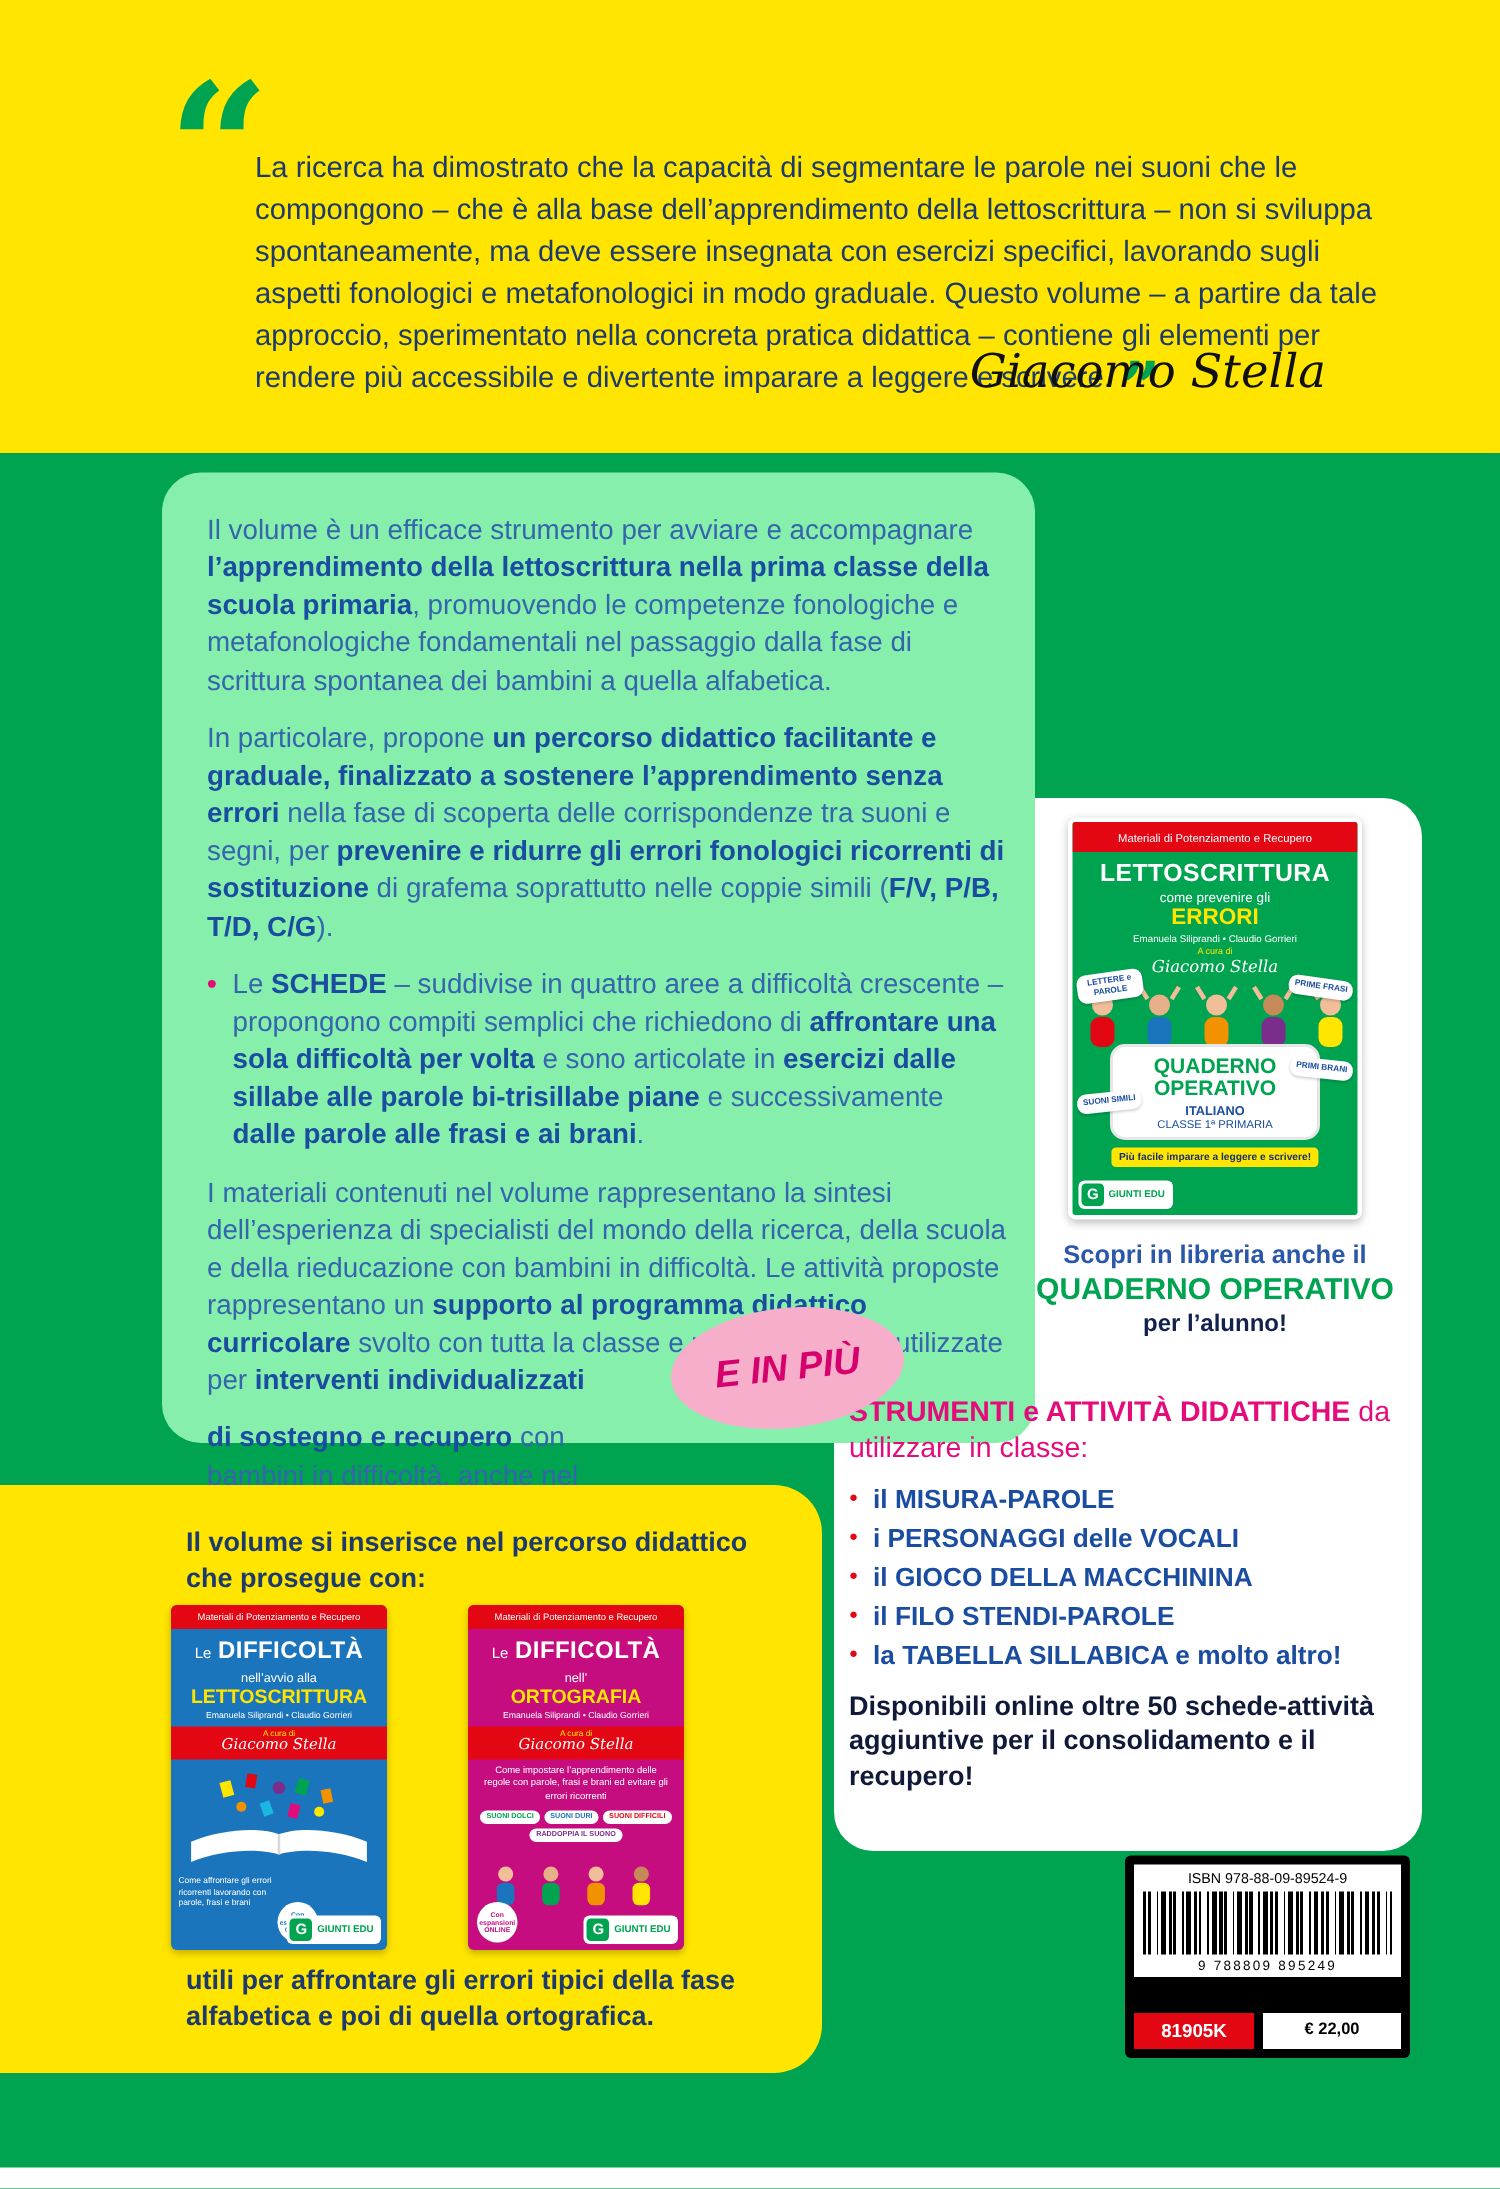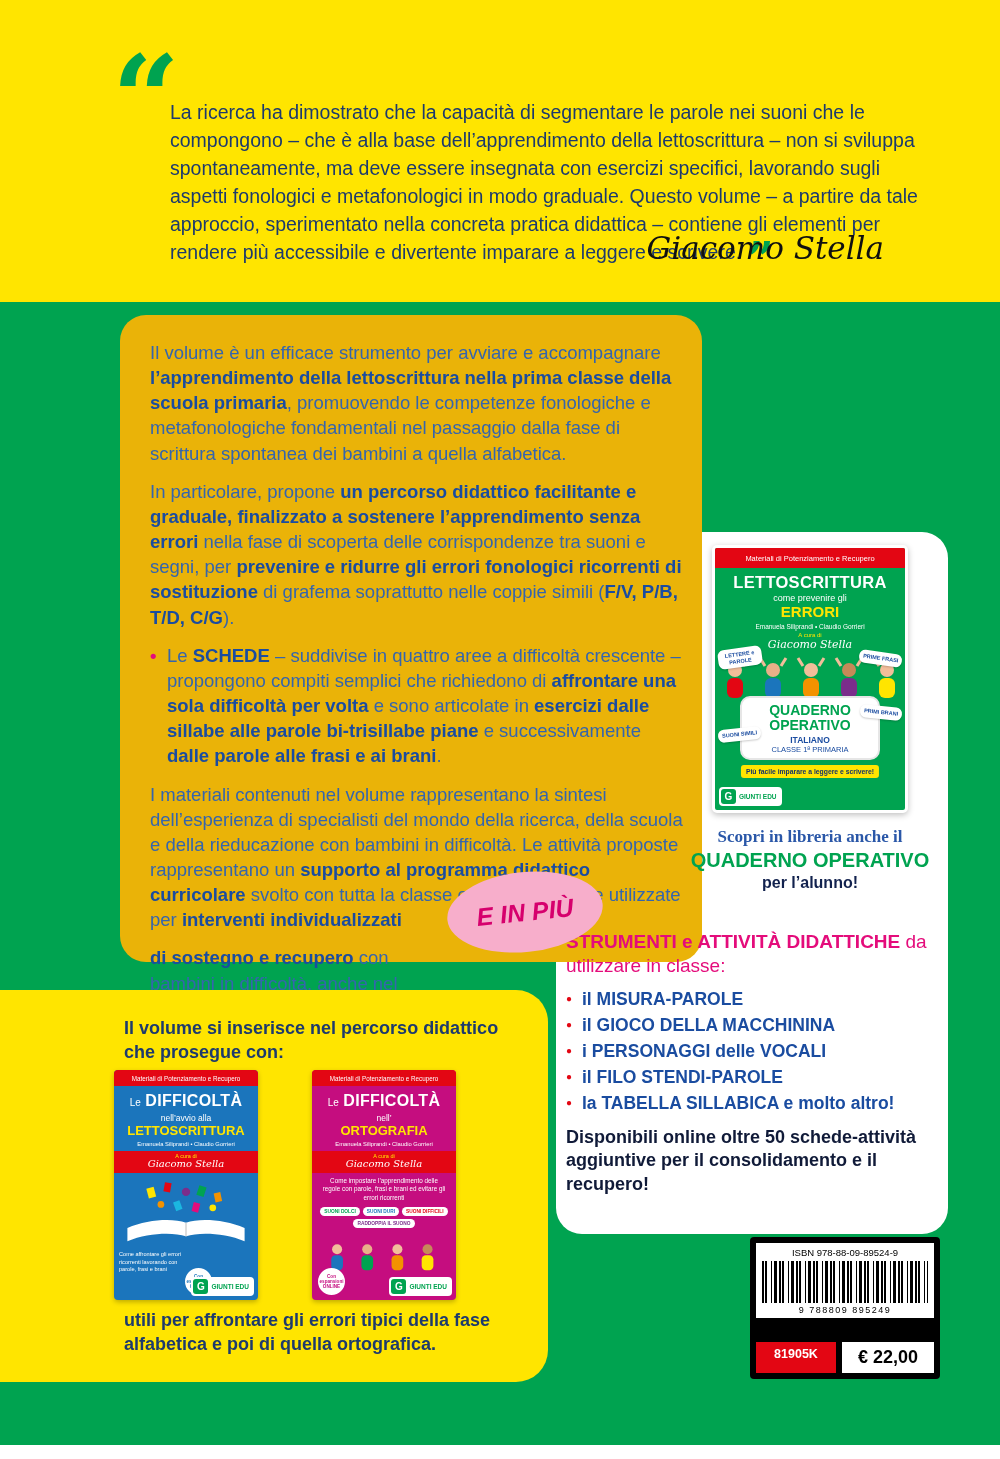--- a/index.html
+++ b/index.html
@@ -12,21 +12,21 @@
               font-size:118px;line-height:1;color:#00A350;font-weight:bold;}
   .quote-text{position:absolute;left:170px;top:98px;width:752px;margin:0;
               font-size:19.5px;line-height:1.44;color:#1D3A6D;}
   .close-quote{font-family:"DejaVu Serif",serif;font-size:46px;line-height:0;color:#00A350;
                vertical-align:-16px;font-weight:bold;padding-left:6px;}
   .signature{position:absolute;right:116px;top:230px;font-family:"DejaVu Serif",serif;
              font-style:italic;font-size:31px;color:#101010;}
 
   
   .panel-b{position:absolute;left:556px;top:532px;width:392px;height:702px;background:#fff;border-radius:26px;}
-  .panel-a{position:absolute;left:120px;top:315px;width:582px;height:647px;background:#eab308;
+  .panel-a{position:absolute;left:108px;top:315px;width:582px;height:647px;background:#86efac;
            border-radius:26px;box-sizing:border-box;padding:25px 14px 4px 30px;}
 
   .body-p{margin:0 0 13px;font-size:18.5px;line-height:1.36;color:#3565AD;}
   .body-p .b{font-weight:bold;color:#1A4CA0;}
   .bullet-p{position:relative;padding-left:17px;}
   .bullet-p::before{content:"•";position:absolute;left:0;top:0;color:#E40C7B;font-weight:bold;}
   .p3b{width:300px;margin-bottom:0;}
 
   
   .e-in-piu{position:absolute;left:447px;top:872px;width:156px;height:80px;background:#F7AECB;
@@ -63,21 +63,21 @@
               color:#14316B;font-size:6.8px;font-weight:bold;padding:3px 5px;border-radius:3px;
               white-space:nowrap;z-index:3;}
   .chip{background:#fff;border-radius:4px;display:flex;align-items:center;gap:3px;padding:2px 5px 2px 2px;}
   .cq-foot{position:absolute;left:4px;bottom:4px;z-index:3;}
   .g-sq{width:15px;height:15px;background:#00A350;color:#fff;font-weight:bold;font-size:10px;
         display:flex;align-items:center;justify-content:center;border-radius:3px;}
   .g-txt{font-size:6.5px;font-weight:bold;color:#00A350;}
 
   
   .scopri{position:absolute;left:660px;top:827px;width:300px;text-align:center;z-index:3;}
-  .scopri-1{color:#2A57A8;font-weight:bold;font-size:17px;font-family:Liberation Serif, serif;}
+  .scopri-1{color:#2A57A8;font-weight:bold;font-size:17px;}
   .scopri-2{color:#00A350;font-weight:bold;font-size:20px;margin-top:2px;}
   .scopri-3{color:#12224E;font-weight:bold;font-size:16px;margin-top:2px;}
 
   
   .strumenti{position:absolute;left:566px;top:930px;width:382px;z-index:3;}
   .str-head{font-size:19px;color:#E40C7B;line-height:1.28;}
   .str-head .hb{font-weight:bold;}
   .str-list{list-style:none;margin:10px 0 0;padding:0;}
   .str-list li{position:relative;padding-left:16px;font-size:17.5px;font-weight:bold;color:#1A4CA0;margin:5px 0;}
   .str-list li::before{content:"●";position:absolute;left:0;top:4px;font-size:10px;color:#E30613;}
@@ -128,21 +128,21 @@
            padding:6px;box-sizing:border-box;z-index:2;}
   .bc-white{background:#fff;padding:4px 6px 3px;text-align:center;}
   .bc-isbn{font-size:9.5px;color:#000;}
   .bc-bars{height:42px;margin-top:3px;background:repeating-linear-gradient(90deg,
             #000 0 2px,#fff 2px 3px,#000 3px 5px,#fff 5px 9px,#000 9px 10px,#fff 10px 12px,
             #000 12px 15px,#fff 15px 17px);}
   .bc-num{font-size:9px;letter-spacing:1.5px;color:#000;margin-top:2px;}
   .bc-row{display:flex;gap:6px;margin-top:24px;}
   .bc-code{flex:0 0 80px;background:#E30613;color:#fff;font-weight:bold;font-size:12.5px;
            text-align:center;padding:5px 0;}
-  .bc-price{flex:1;background:#fff;color:#000;font-weight:bold;font-size:18px;
+  .bc-price{flex:1;background:#fff;color:#000;font-weight:bold;font-size:11px;
             text-align:center;padding:5px 0;}
 
   .bottom-white{position:absolute;left:0;bottom:0;width:100%;height:14px;background:#fff;}
 </style>
 </head>
 <body>
 
 <div class="page">
 
   <div class="yellow-band">
@@ -230,22 +230,22 @@
   <div class="scopri">
     <div class="scopri-1">Scopri in libreria anche il</div>
     <div class="scopri-2">QUADERNO OPERATIVO</div>
     <div class="scopri-3">per l’alunno!</div>
   </div>
 
   <div class="strumenti">
     <div class="str-head"><span class="hb">STRUMENTI e ATTIVITÀ DIDATTICHE</span><span> da utilizzare in classe:</span></div>
     <ul class="str-list">
       <li>il MISURA-PAROLE</li>
+      <li>i PERSONAGGI delle VOCALI</li>
       <li>il GIOCO DELLA MACCHININA</li>
-      <li>i PERSONAGGI delle VOCALI</li>
       <li>il FILO STENDI-PAROLE</li>
       <li>la TABELLA SILLABICA e molto altro!</li>
     </ul>
     <div class="str-note">Disponibili online oltre 50 schede-attività aggiuntive per il consolidamento e il recupero!</div>
   </div>
 
   <div class="series-panel">
     <div class="sp-head">Il volume si inserisce nel percorso didattico che prosegue con:</div>
 
     <div class="cover-s cover-blue">

